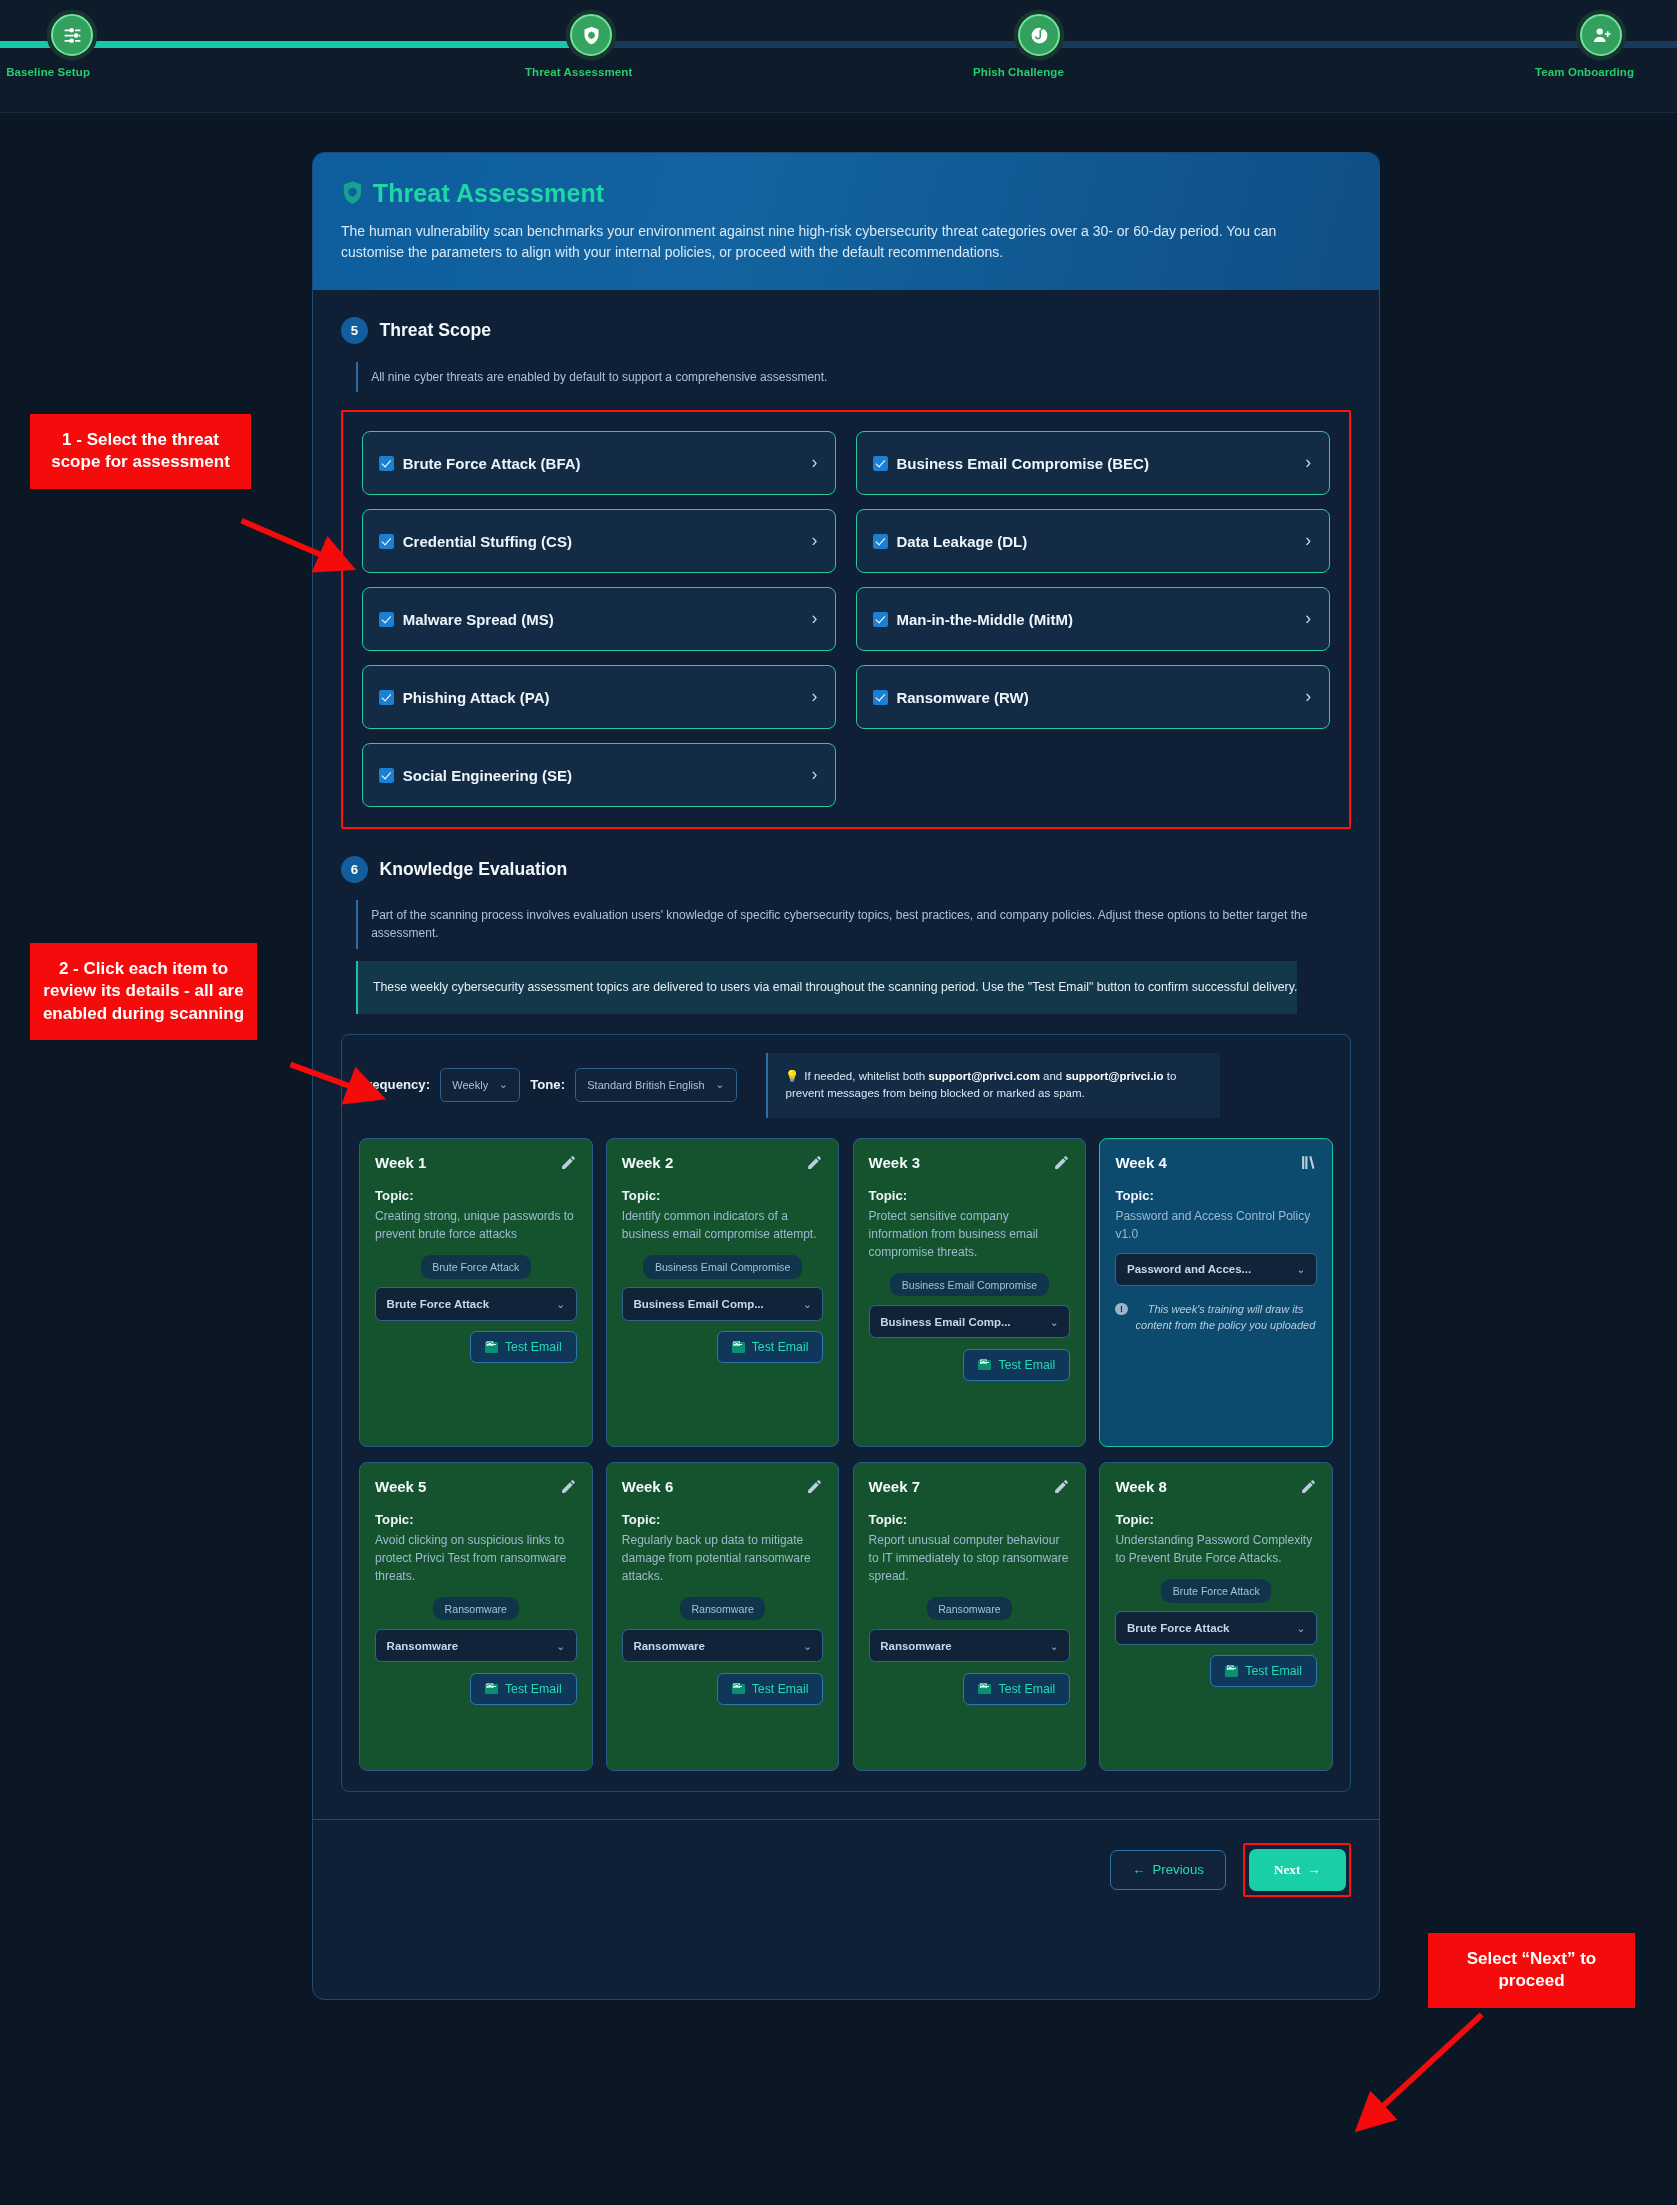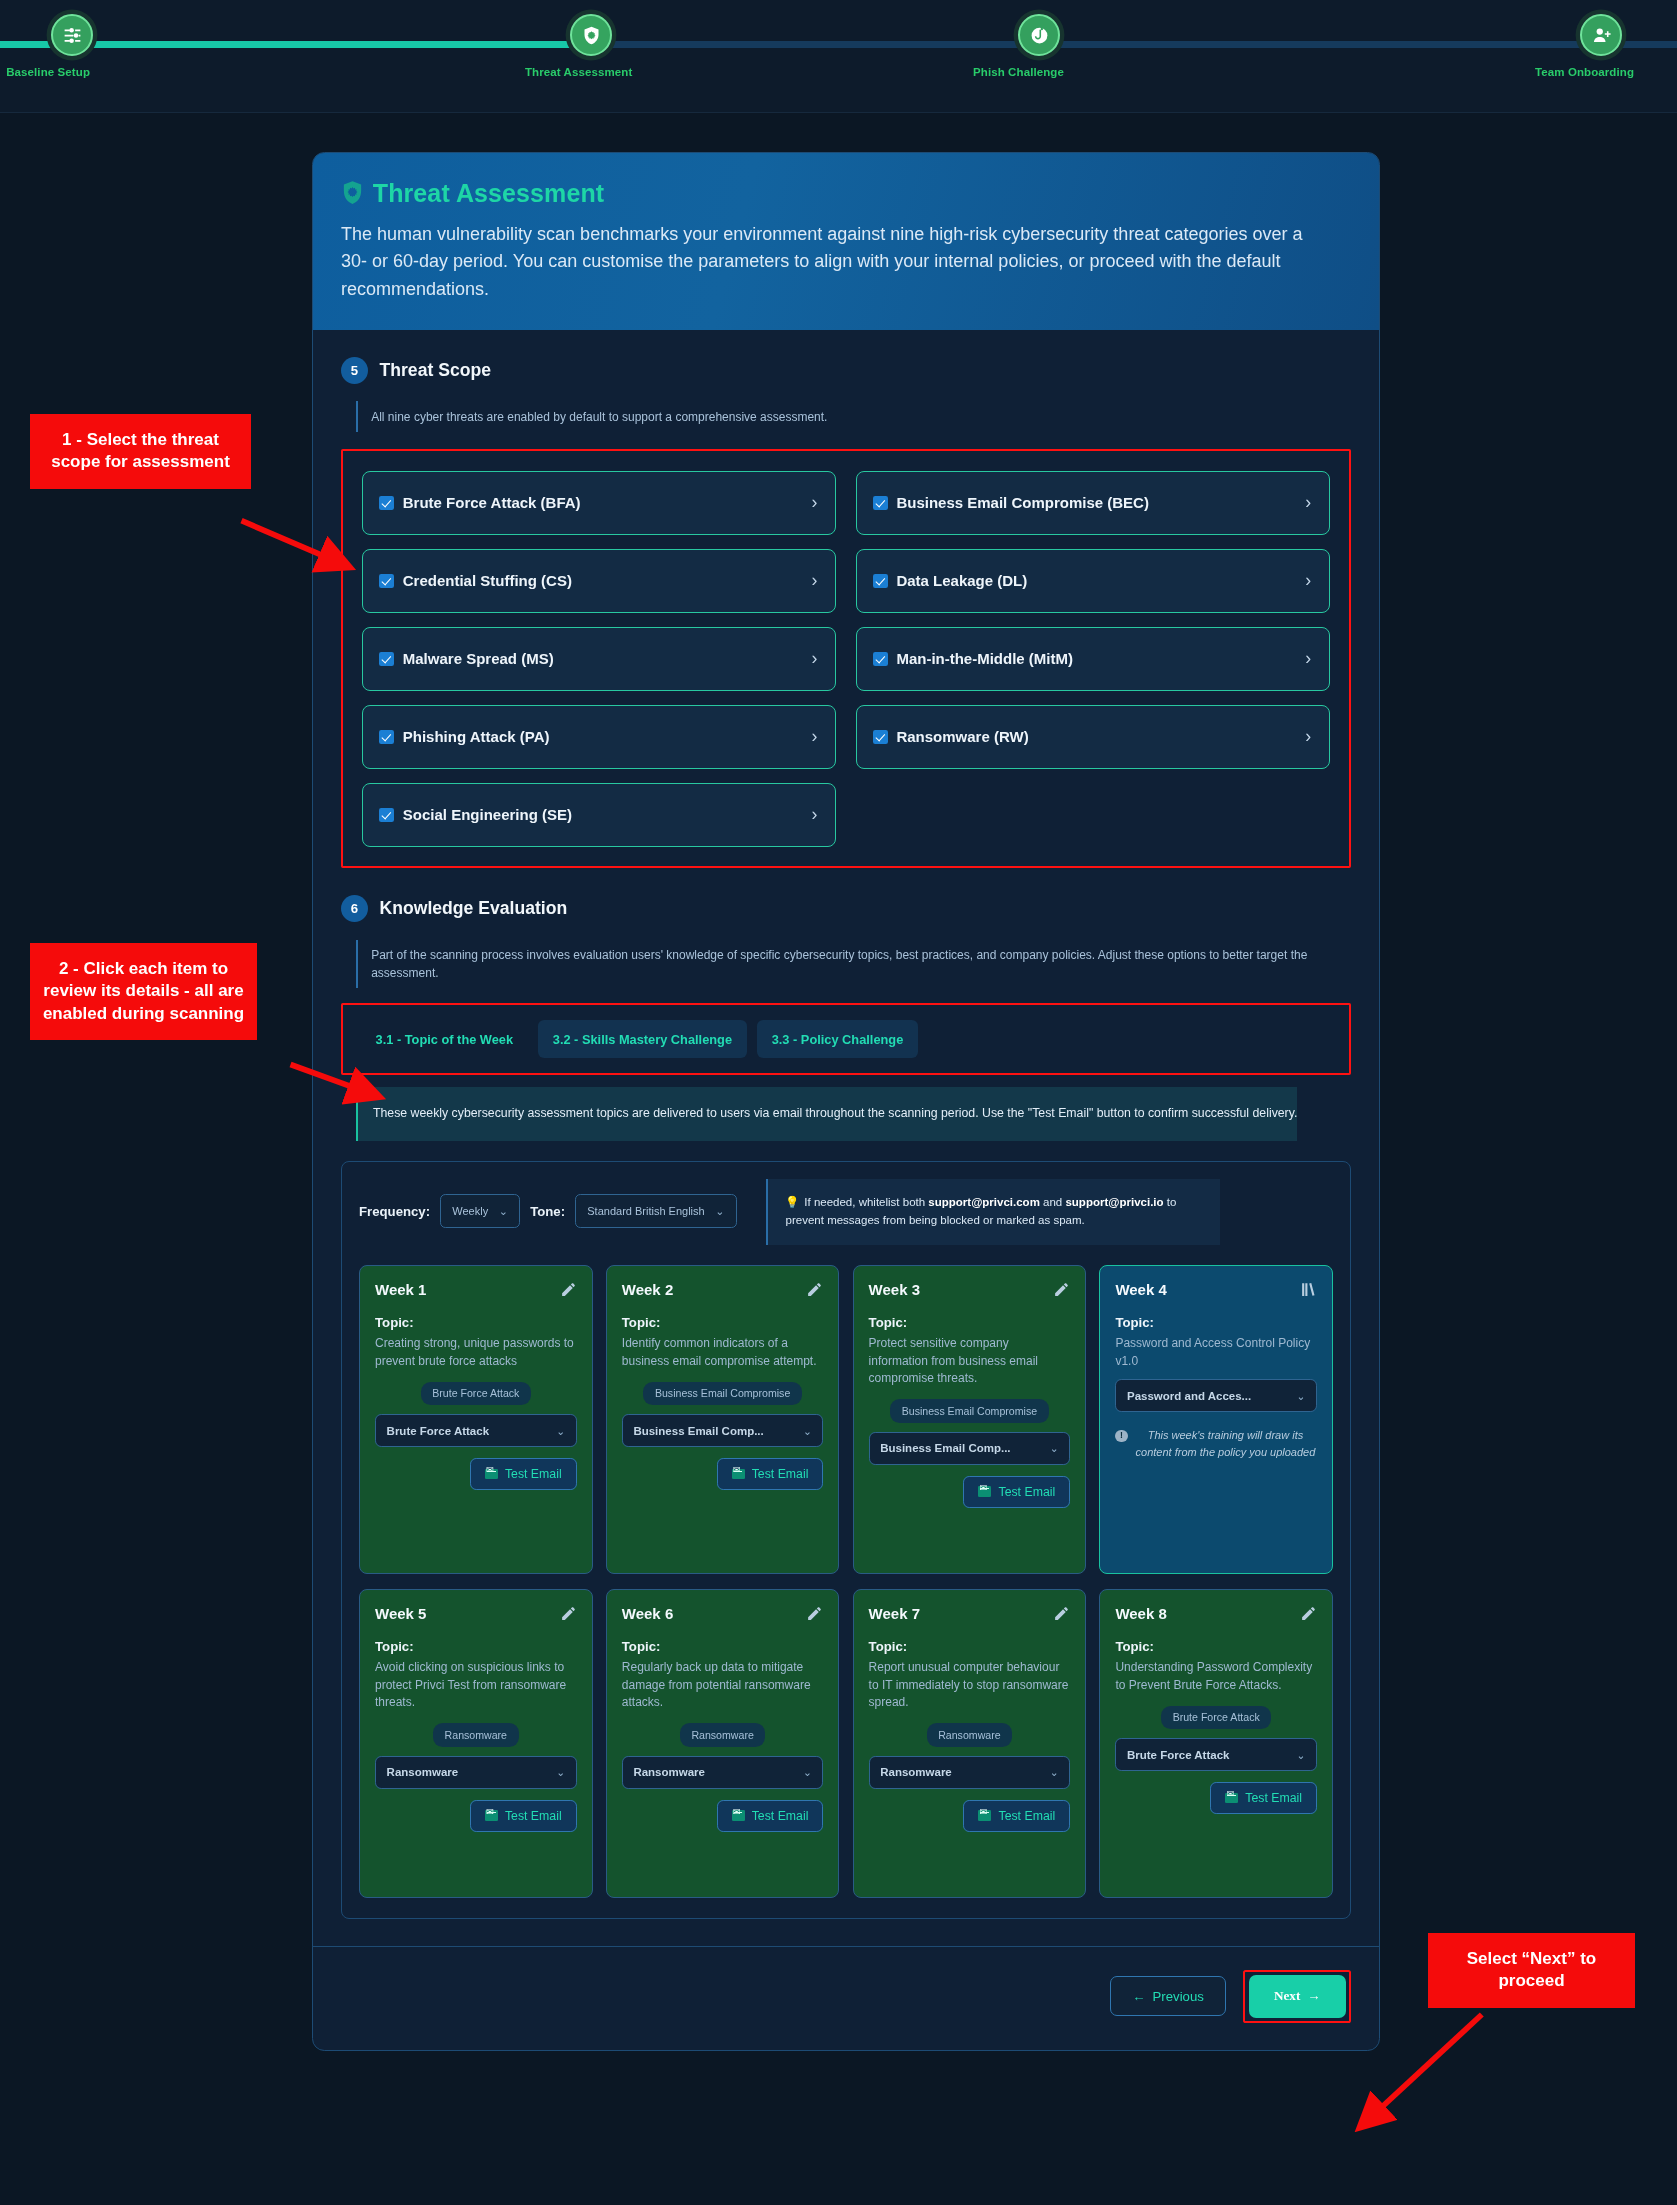--- a/index.html
+++ b/index.html
@@ -59,21 +59,21 @@
     padding: 25.6px 28px 27px 28px;
     background: linear-gradient(105deg, #0e5e9e 0%, #12639f 40%, #0f4e86 100%);
   }
   .card-header h1 {
     display: flex; align-items: center; gap: 8.8px;
     font-size: 25px; font-weight: 700; color: #1ed6a6; letter-spacing: 0.1px;
   }
   .shield-ico { width: 23px; height: 25.6px; flex: 0 0 23px; }
   .shield-ico svg { width: 23px; height: 25.6px; fill: #14a390; }
   .card-header p {
-    margin-top: 13.2px; font-size: 18px; line-height: 1.52;
+    margin-top: 13.2px; font-size: 14px; line-height: 1.52;
     color: #dbe9f6; max-width: 992px; font-weight: 400;
   }
 
   
   .section { padding: 0 28px; }
   .sec-head { display: flex; align-items: center; gap: 11.5px; padding-top: 27px; }
   .sec-num {
     width: 27px; height: 27px; border-radius: 50%;
     background: #125d9e; color: #fff;
     display: flex; align-items: center; justify-content: center;
@@ -408,27 +408,20 @@
     </div>
   </div>
 
   <div class="section">
     <div class="sec-head">
       <div class="sec-num">6</div>
       <div class="sec-title">Knowledge Evaluation</div>
     </div>
     <div class="note-strip">Part of the scanning process involves evaluation users' knowledge of specific cybersecurity topics, best practices, and company policies. Adjust these options to better target the assessment.</div>
 
-    <div class="tabs-wrap">
-      <div class="tabs">
-        <div class="tab active">3.1 - Topic of the Week</div>
-        <div class="tab alt">3.2 - Skills Mastery Challenge</div>
-        <div class="tab alt">3.3 - Policy Challenge</div>
-      </div>
-    </div>
 
     <div class="info-teal-box">
       <div class="info-teal">These weekly cybersecurity assessment topics are delivered to users via email throughout the scanning period. Use the "Test Email" button to confirm successful delivery.</div>
     </div>
 
     <div class="weeks-panel">
 
       <div class="ctrl-row">
         <div class="ctrl-left">
           <span class="ctrl-label">Frequency:</span>

